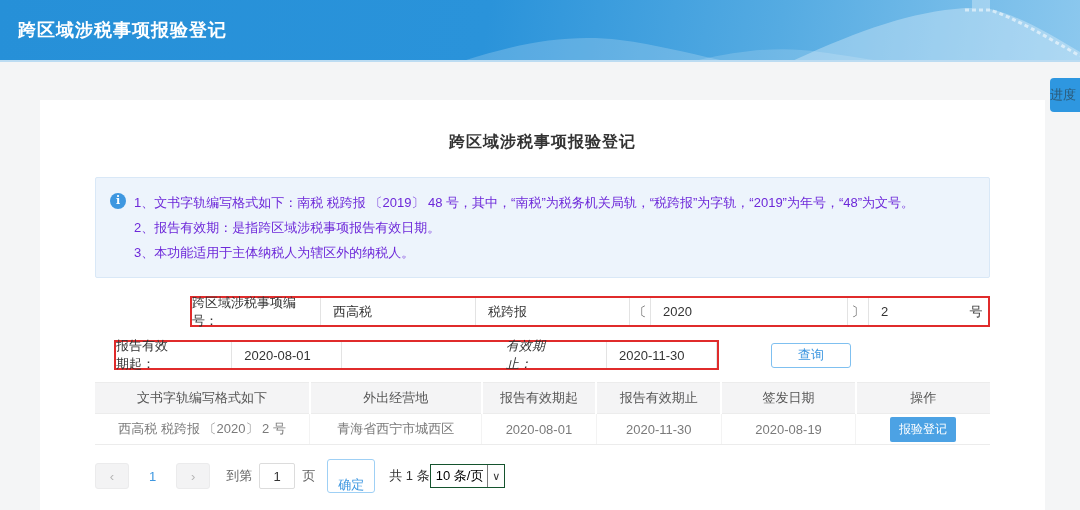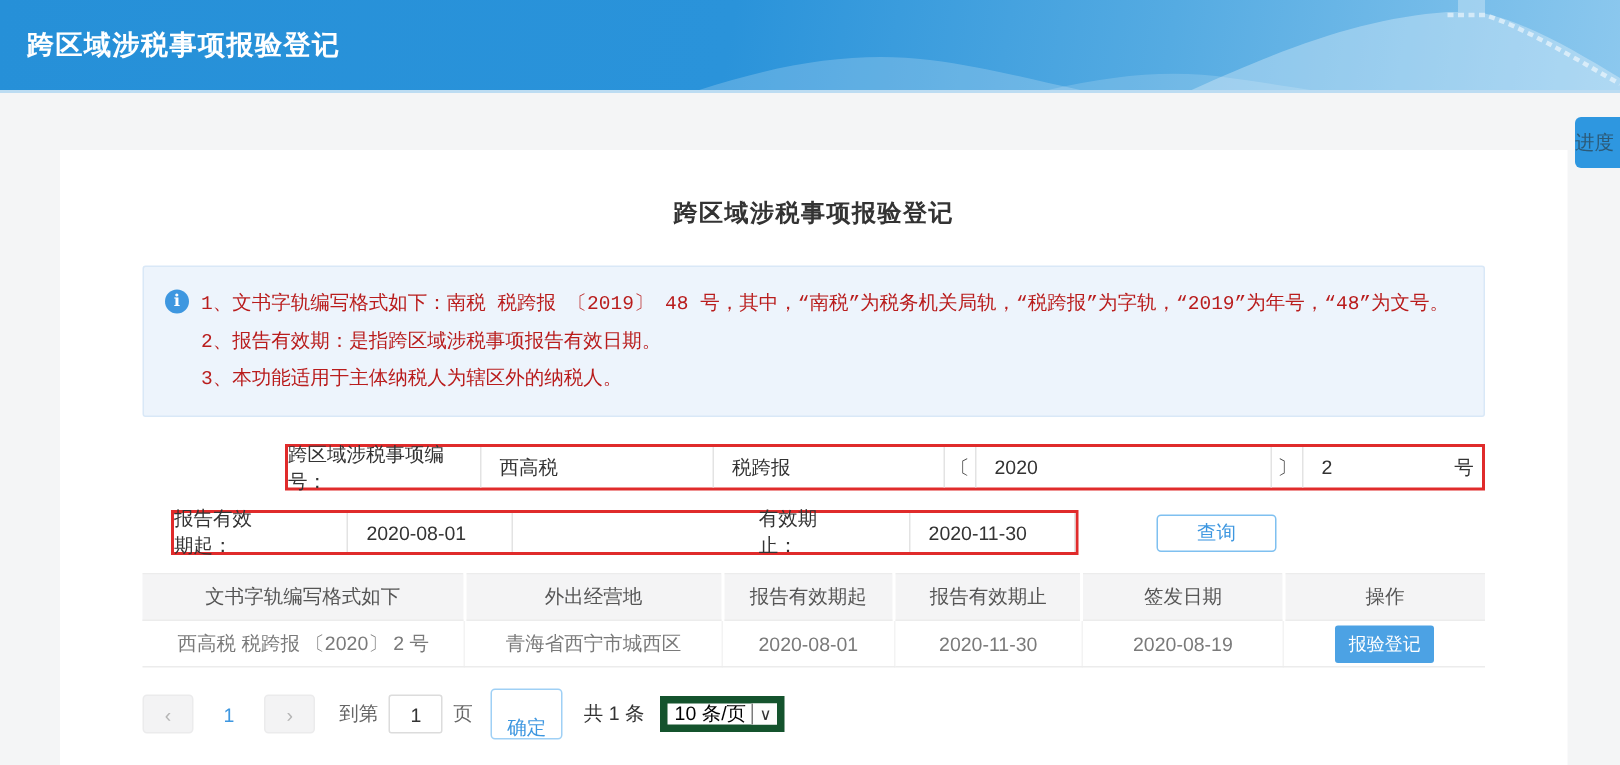--- a/index.html
+++ b/index.html
@@ -14,32 +14,32 @@
   
   .progress-tab { position:absolute; right:0; top:78px; width:30px; height:34px; background:#2e97e0; color:#2c5a78; font-size:13px; line-height:34px; padding-left:0; border-radius:4px 0 0 4px; overflow:hidden; white-space:nowrap; cursor:pointer; }
 
   
   .card { position:absolute; left:40px; right:35px; top:100px; bottom:0; background:#ffffff; }
   .card-title { text-align:center; padding-top:32px; font-size:16px; color:#333; font-weight:bold; letter-spacing:1px; }
 
   
   .notice { margin:24px 55px 0 55px; background:#edf4fc; border:1px solid #d9e8f7; border-radius:2px; padding:12px 16px 12px 14px; display:flex; }
   .info-icon { flex:0 0 16px; width:16px; height:16px; margin-top:3px; border-radius:50%; background:#3e97e0; color:#fff; font-size:11px; font-weight:bold; text-align:center; line-height:16px; font-family:"DejaVu Serif",serif; }
-  .notice-lines { margin-left:8px; font-size:13px; color:#b91c1c; line-height:25px;font-family:Liberation Mono, monospace; }
+  .notice-lines { margin-left:8px; font-size:13px; color:#6d28d9; line-height:25px; }
 
   
   .form-area { margin-top:18px; font-size:13px; color:#333; }
   .hl-box { border:2px solid #e02b2b; background:#fff; display:flex; align-items:stretch; }
   .row1 { margin-left:150px; width:800px; height:31px; }
   .row2-wrap { margin-top:13px; display:flex; align-items:center; }
   .row2 { margin-left:74px; width:605px; height:30px;gap:44px; }
   .f-label { display:flex; align-items:center; justify-content:flex-end; padding-right:8px; }
   .row1 .f-label { width:128px; }
   .lbl-start { width:100px; }
-  .lbl-end { width:78px; }
+  .lbl-end { width:78px;font-style:italic; }
   .seg { display:flex; align-items:center; padding-left:12px; border-left:1px solid #e3e3e3; color:#333; }
   .seg-r { border-right:1px solid #e3e3e3; }
   .w155 { width:155px; } .w198 { width:198px;text-align:right; } .w96 { width:96px; }
   .bracket { display:flex; align-items:center; justify-content:center; width:20px; color:#333; }
   .suffix { display:flex; align-items:center; justify-content:center; width:24px; }
   .spacer { width:110px; }
   .query-btn { margin-left:52px; width:80px; height:25px; background:#fff; border:1px solid #7fc0f0; border-radius:3px; color:#3e97e0; font-size:13px; cursor:pointer; }
 
   
   table { margin:12px 55px 0 55px; width:895px; border-collapse:collapse; font-size:13px; }
@@ -50,21 +50,21 @@
   .action-btn { background:#4ca2e4; color:#fff; border:none; border-radius:2px; font-size:12px; padding:4px 9px; cursor:pointer; }
 
   
   .pager { margin:14px 55px 0 55px; display:flex; align-items:center; font-size:13px; color:#666; }
   .pg-btn { width:34px; height:26px; background:#f3f3f4; border:1px solid #ebebec; border-radius:3px; color:#b5b5b5; font-size:13px; cursor:pointer; }
   .pg-cur { color:#3e97e0; margin:0 20px; cursor:pointer; }
   .goto-label { margin-left:16px; }
   .goto-input { width:36px; height:26px; margin:0 7px; border:1px solid #dcdcdc; border-radius:2px; text-align:center; font-size:13px; color:#333; }
   .confirm-btn { margin-left:12px; height:26px; padding:16px 10px; background:#fff; border:1px solid #9fd0f5; border-radius:3px; color:#3e97e0; font-size:13px; cursor:pointer; }
   .total { margin-left:14px; color:#333; }
-  .size-select { margin-left:10px; display:inline-flex; align-items:stretch; border:5px solid #14532d; height:24px; background:#fff; cursor:pointer;text-align:right; }
+  .size-select { display:inline-flex; align-items:stretch; border:1px solid #14532d; height:24px; background:#fff; cursor:pointer;text-align:right; }
   .size-select .txt { display:flex; align-items:center; padding:0 4px 0 5px; color:#000; }
   .size-select .chev { display:flex; align-items:center; justify-content:center; width:17px; border-left:1px solid #7b7b7b; background:#fdfdfd; color:#333; font-size:11px; }
 </style>
 </head>
 <body>
 
 <div class="banner">
   <svg viewBox="0 0 620 62" width="620" height="62" preserveAspectRatio="none">
     <path d="M0,62 C60,42 110,34 160,40 C200,45 230,54 270,62 Z" fill="rgba(255,255,255,0.20)"></path>
     <path d="M230,62 C280,50 320,46 360,52 C390,56 410,60 430,62 Z" fill="rgba(255,255,255,0.16)"></path>

